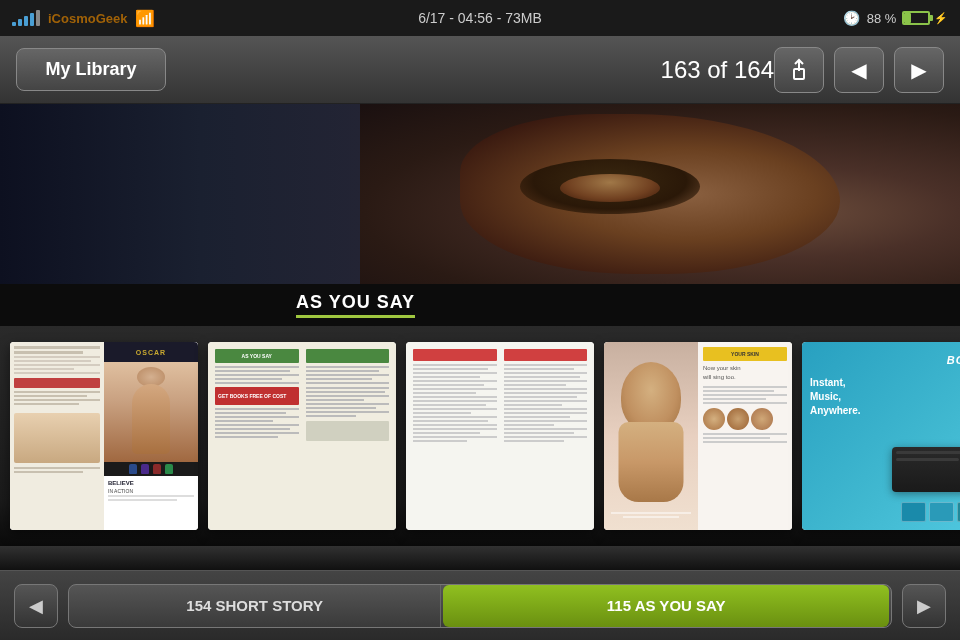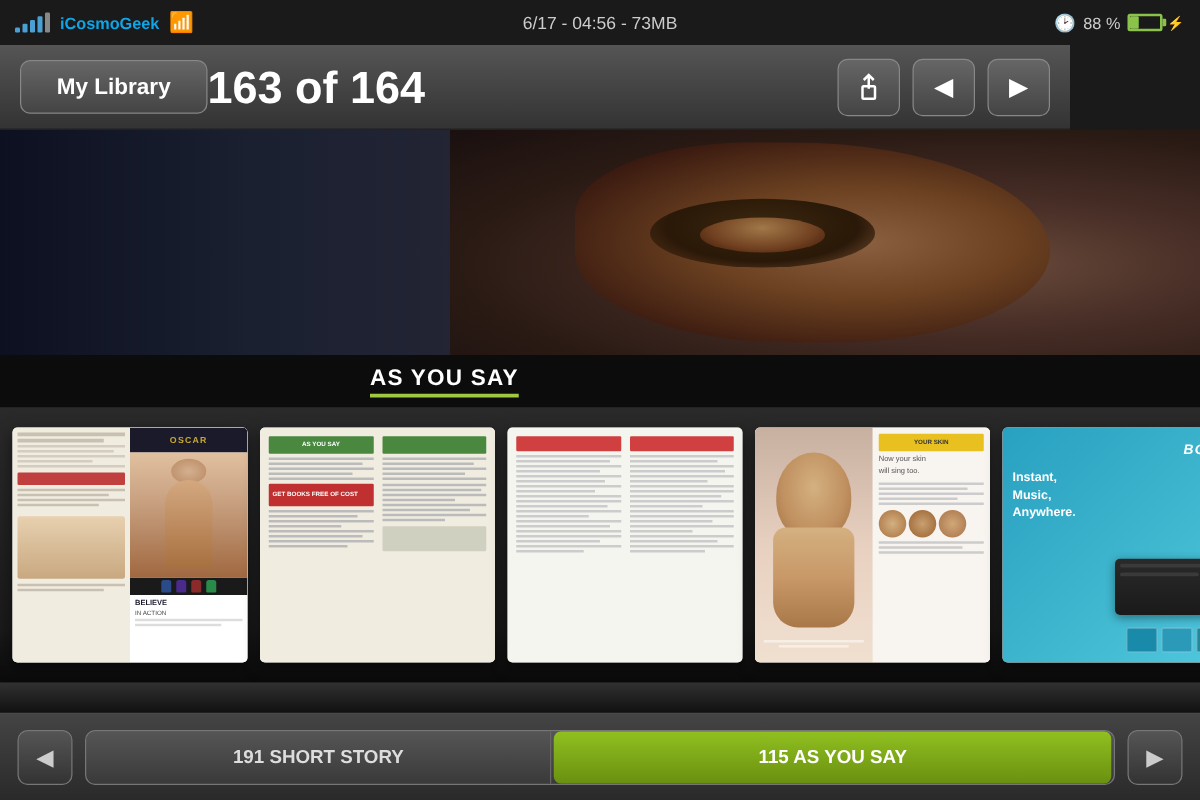--- a/index.html
+++ b/index.html
@@ -21,21 +21,21 @@
       align-items: center;
       justify-content: space-between;
       padding: 0 12px;
       position: relative;
       z-index: 10;
     }
     .status-left {
       display: flex;
       align-items: center;
       gap: 8px;
-      color: #0ea5e9;
+      color: #a16207;
       font-size: 13px;
       font-weight: 600;
     }
     .signal-bars {
       display: flex;
       align-items: flex-end;
       gap: 2px;
       height: 16px;
     }
     .signal-bar {
@@ -85,21 +85,21 @@
       border-radius: 1px;
     }
     .battery-lightning {
       color: #ffeb3b;
       font-size: 11px;
       margin-left: -2px;
     }
 
     
     #nav-bar {
-      width: 856px;
+      width: 960px;
       height: 68px;
       background: linear-gradient(to bottom, #555 0%, #333 100%);
       display: flex;
       align-items: center;
       justify-content: space-between;
       padding: 0 16px;
       border-bottom: 1px solid #222;
     }
     .my-library-btn {
       background: linear-gradient(to bottom, #666 0%, #444 100%);
@@ -107,23 +107,23 @@
       border-radius: 8px;
       padding: 10px 20px;
       color: #fff;
       font-size: 18px;
       font-weight: 600;
       cursor: pointer;
       min-width: 150px;
     }
     .page-counter {
       color: #fff;
-      font-size: 36px;
-      font-weight: 700;
-      text-align: left;
+      font-size: 24px;
+      font-weight: 400;
+      text-align: right;
       flex: 1;
     }
     .nav-right-controls {
       display: flex;
       align-items: center;
       gap: 10px;
     }
     .share-btn {
       width: 50px;
       height: 46px;
@@ -575,21 +575,21 @@
 
   <div id="reflection"></div>
 </div>
 
 <div id="bottom-nav">
   <div class="bottom-arrow">
     <span>◀</span>
   </div>
   <div class="bottom-tabs">
     <div class="bottom-tab">
-      <span>191 SHORT STORY</span>
+      <span>154 SHORT STORY</span>
     </div>
     <div class="bottom-tab active">
       <span>115 AS YOU SAY</span>
     </div>
   </div>
   <div class="bottom-arrow">
     <span>▶</span>
   </div>
 </div>
 

